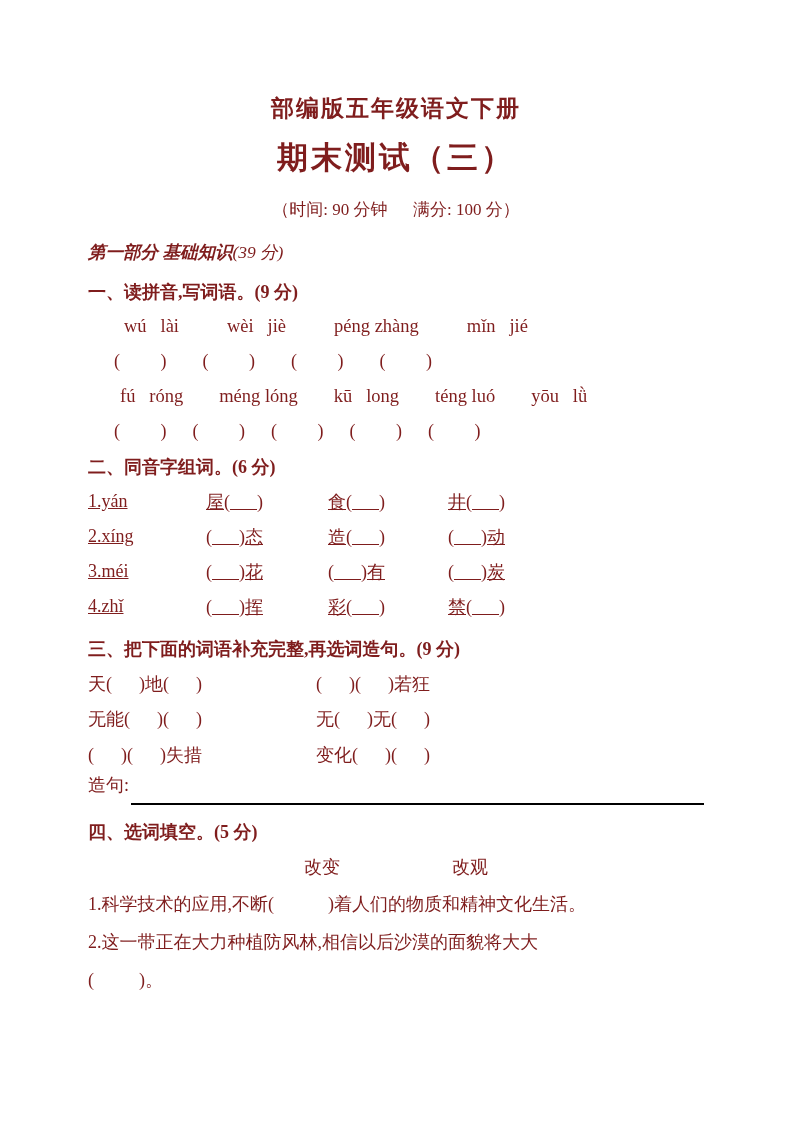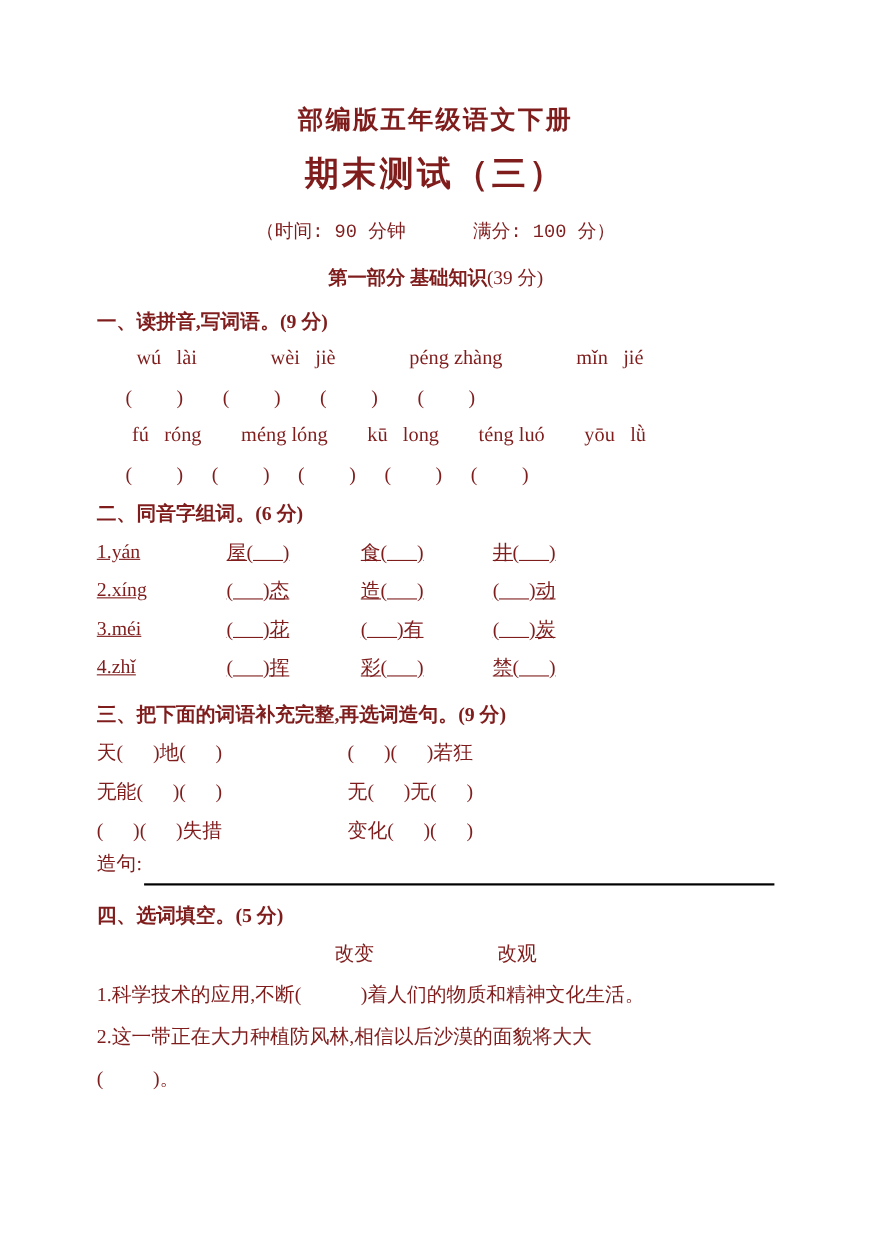--- a/index.html
+++ b/index.html
@@ -28,44 +28,43 @@
     font-weight: bold;
     letter-spacing: 3px;
     margin-top: 13px;
     white-space: pre;
   }
   .exam-info {
     text-align: center;
     font-size: 17px;
     margin-top: 19px;
     white-space: pre;
-    font-family: Liberation Mono, monospace;
   }
   .part-heading {
-    text-align: center;
     font-size: 17.5px;
     margin-top: 19px;
     white-space: pre;
+    font-style: italic;
   }
   .part-title { font-weight: bold; }
   .part-score { font-weight: normal; }
 
   .content { margin-top: 10px; }
 
   .line {
     height: 35px;
     display: flex;
     align-items: center;
     white-space: pre;
     font-size: 18px;
   }
   .heading { font-weight: bold; font-size: 18px; }
 
   .pinyin-row { font-size: 18.5px; }
-  .row1p { padding-left: 36px; gap: 67px; }
+  .row1p { padding-left: 36px; gap: 48px; }
   .row1b { padding-left: 26px; gap: 36px; }
   .row2p { padding-left: 32px; gap: 36px; }
   .row2b { padding-left: 26px; gap: 26px; }
 
   .grid4 {
     display: grid;
     grid-template-columns: 118px 122px 120px auto;
     height: 35px;
     align-items: center;
     white-space: pre;

